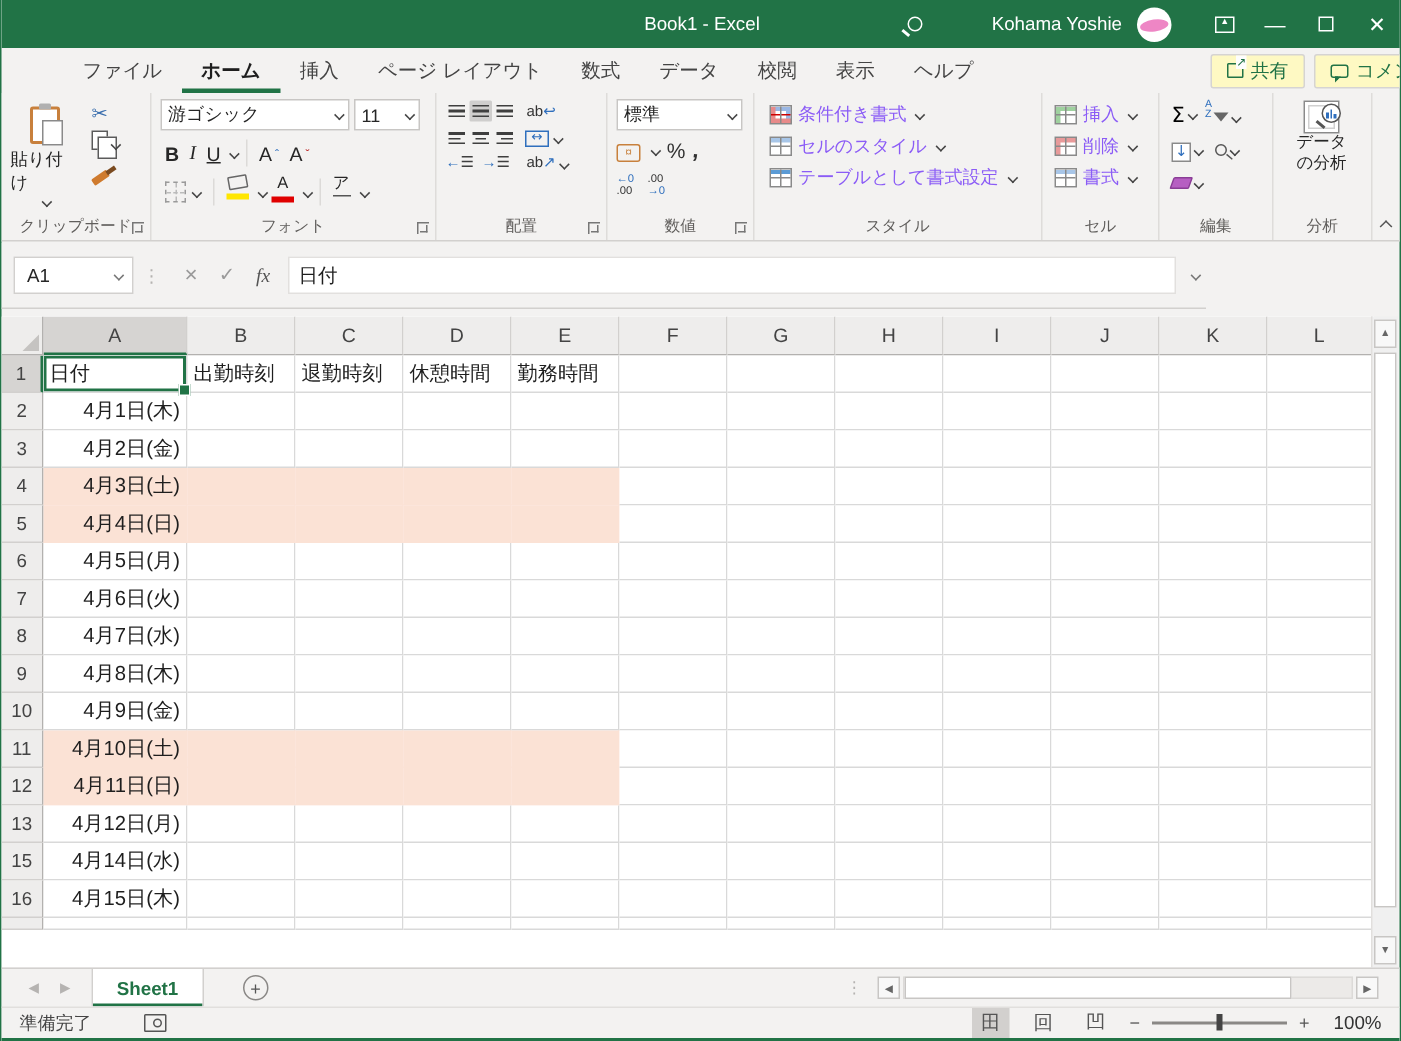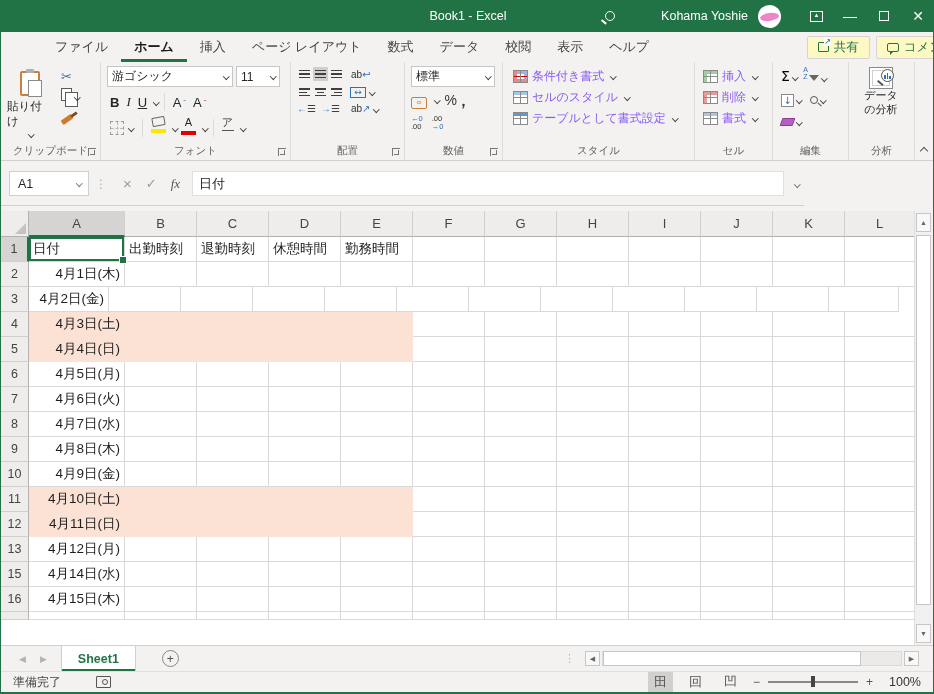--- a/index.html
+++ b/index.html
@@ -496,21 +496,21 @@
         <div class="cell" style="width: 72px;"></div>
         <div class="cell" style="width: 72px;"></div>
         <div class="cell" style="width: 72px;"></div>
         <div class="cell" style="width: 72px;"></div>
         <div class="cell" style="width: 72px;"></div>
         <div class="cell" style="width: 72px;"></div>
         <div class="cell" style="width: 70px;"></div>
       </div>
       <div class="grow">
         <div class="rowh">3</div>
-        <div class="cell date" style="width: 80px;">4月2日(金)</div>
+        <div class="cell date" style="width: 96px;">4月2日(金)</div>
         <div class="cell" style="width: 72px;"></div>
         <div class="cell" style="width: 72px;"></div>
         <div class="cell" style="width: 72px;"></div>
         <div class="cell" style="width: 72px;"></div>
         <div class="cell" style="width: 72px;"></div>
         <div class="cell" style="width: 72px;"></div>
         <div class="cell" style="width: 72px;"></div>
         <div class="cell" style="width: 72px;"></div>
         <div class="cell" style="width: 72px;"></div>
         <div class="cell" style="width: 72px;"></div>

